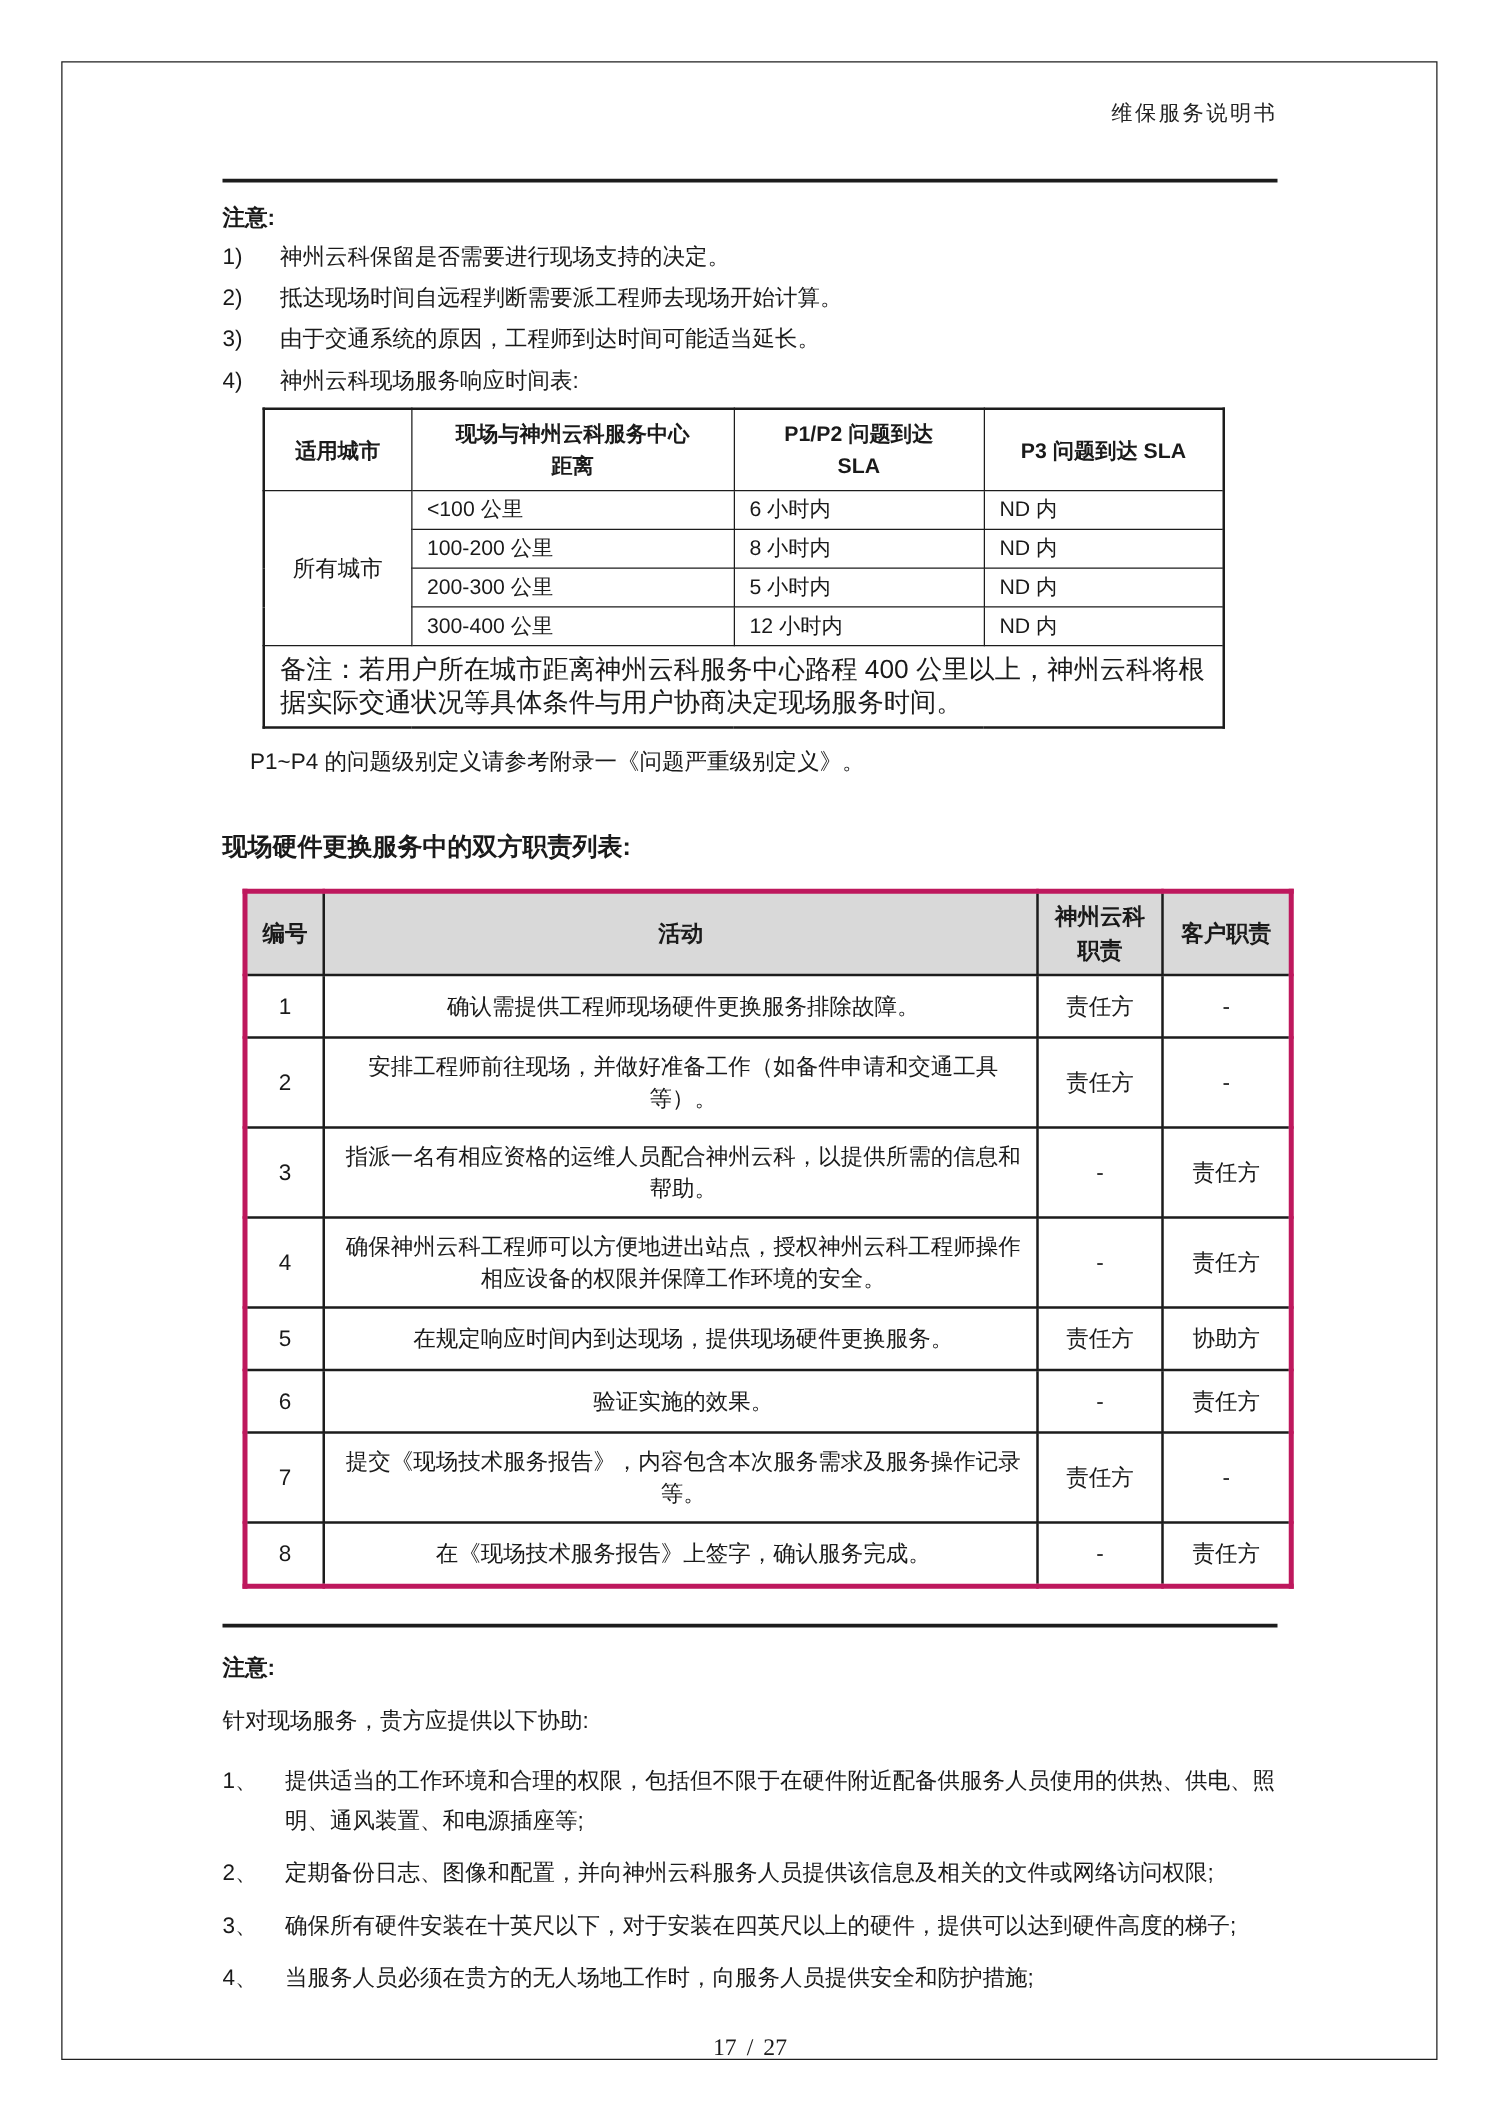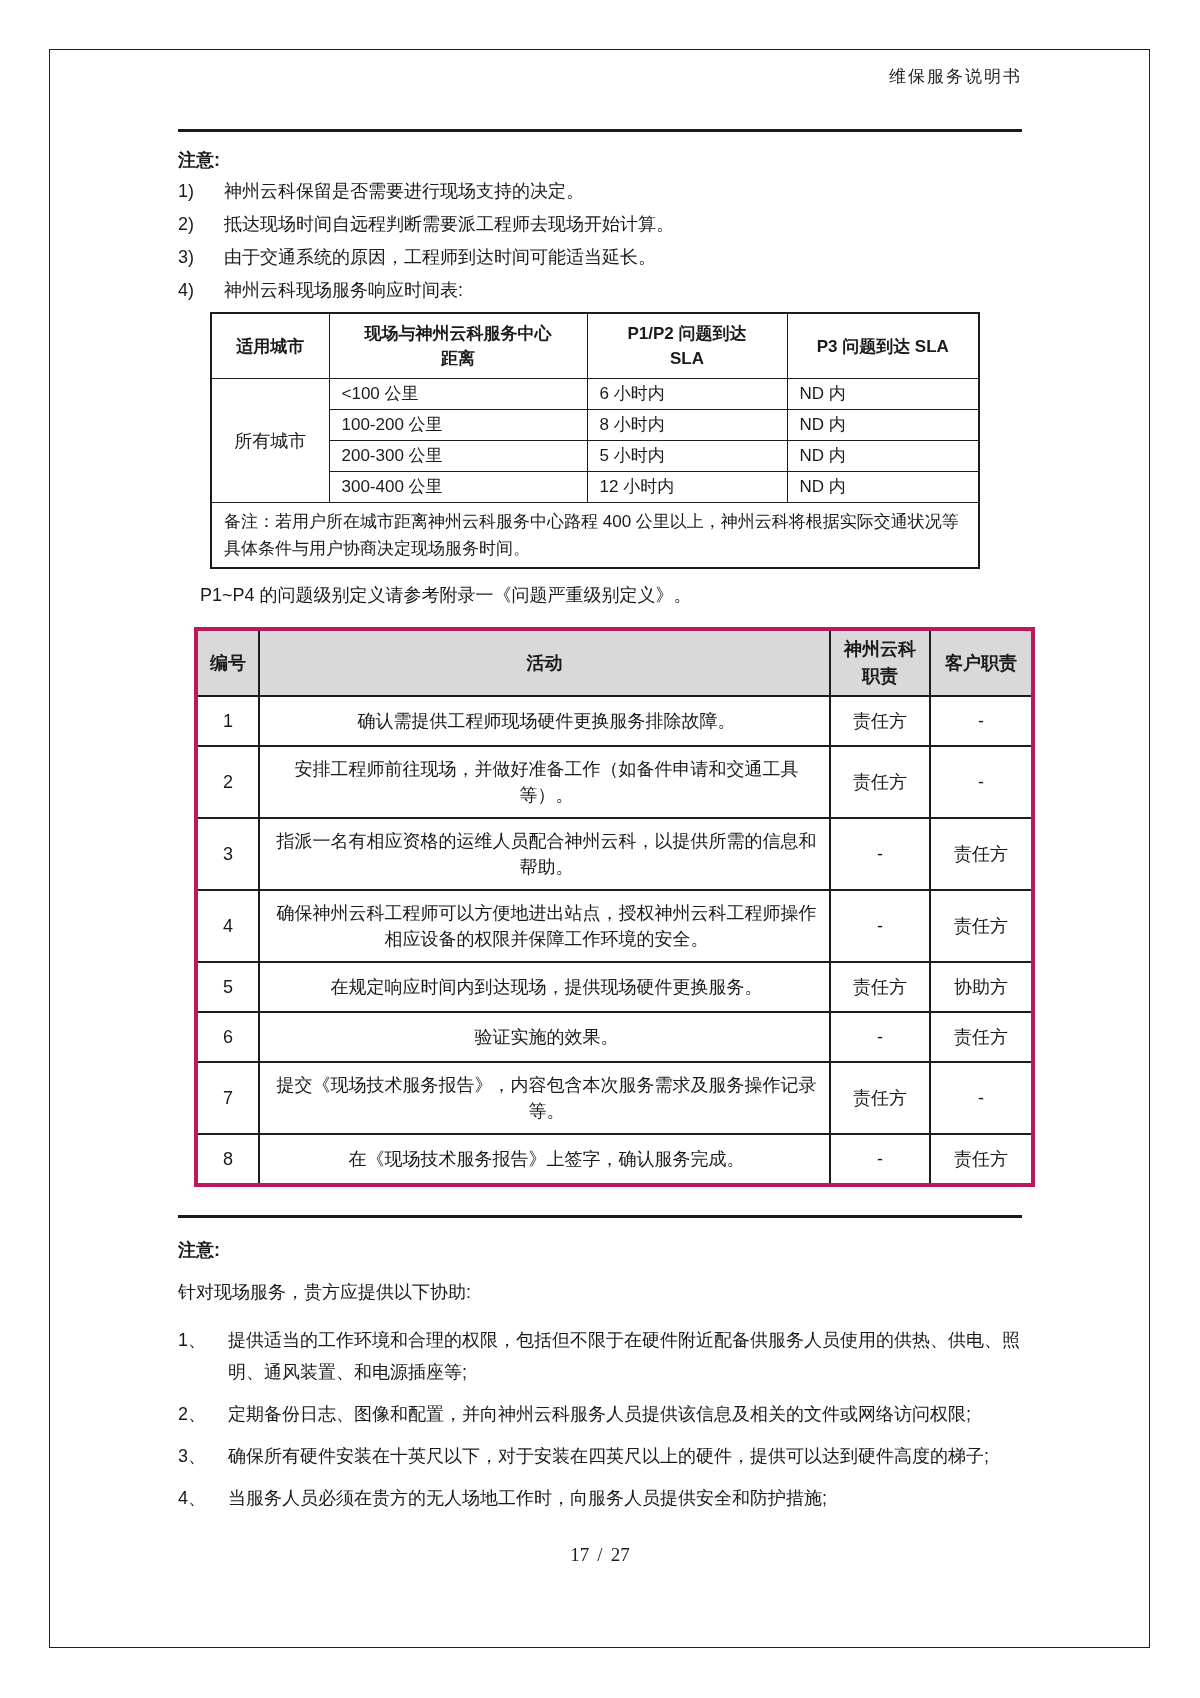--- a/index.html
+++ b/index.html
@@ -11,21 +11,21 @@
     color: #1a1a1a;
     overflow: hidden;
   }
   .page-frame {
     position: absolute;
     left: 49px; top: 49px; right: 50px; bottom: 50px;
     border: 1px solid #1f1f1f;
   }
   .content {
     position: absolute;
-    left: 178px; top: 35px;
+    left: 178px; top: 49px;
     width: 844px;
     padding-top: 30px;
   }
   .doc-header {
     text-align: right;
     font-family: "Liberation Serif", "DejaVu Serif", serif;
     font-size: 17px;
     letter-spacing: 2px;
     color: #222;
     height: 22px;
@@ -70,21 +70,21 @@
     font-weight: bold;
     text-align: center;
     padding: 7px 4px;
     line-height: 25px;
   }
   .sla-table td { padding: 5px 12px; line-height: 20px; text-align: left; }
   .sla-table td.city { text-align: center; font-size: 18px; }
   .sla-table td.remark {
     line-height: 27px;
     padding: 5px 12px;
-    font-size: 17px;
+    font-size: 21px;
   }
   .hl { display: block; }
 
   .after-note {
     margin-top: 14px;
     margin-left: 22px;
     font-size: 18px;
     line-height: 24px;
   }
   .section-heading {
@@ -222,20 +222,21 @@
         <td>ND 内</td>
       </tr>
       <tr>
         <td class="remark" colspan="4">备注：若用户所在城市距离神州云科服务中心路程 400 公里以上，神州云科将根据实际交通状况等具体条件与用户协商决定现场服务时间。</td>
       </tr>
     </tbody>
   </table>
 
   <div class="after-note">P1~P4 的问题级别定义请参考附录一《问题严重级别定义》。</div>
 
+  <div class="section-heading">现场硬件更换服务中的双方职责列表:</div>
 
   <table class="resp-table">
     <colgroup>
       <col style="width:63px">
         <col style="width:571px">
         <col style="width:100px">
         <col style="width:103px">
     </colgroup>
     <thead>
       <tr>

